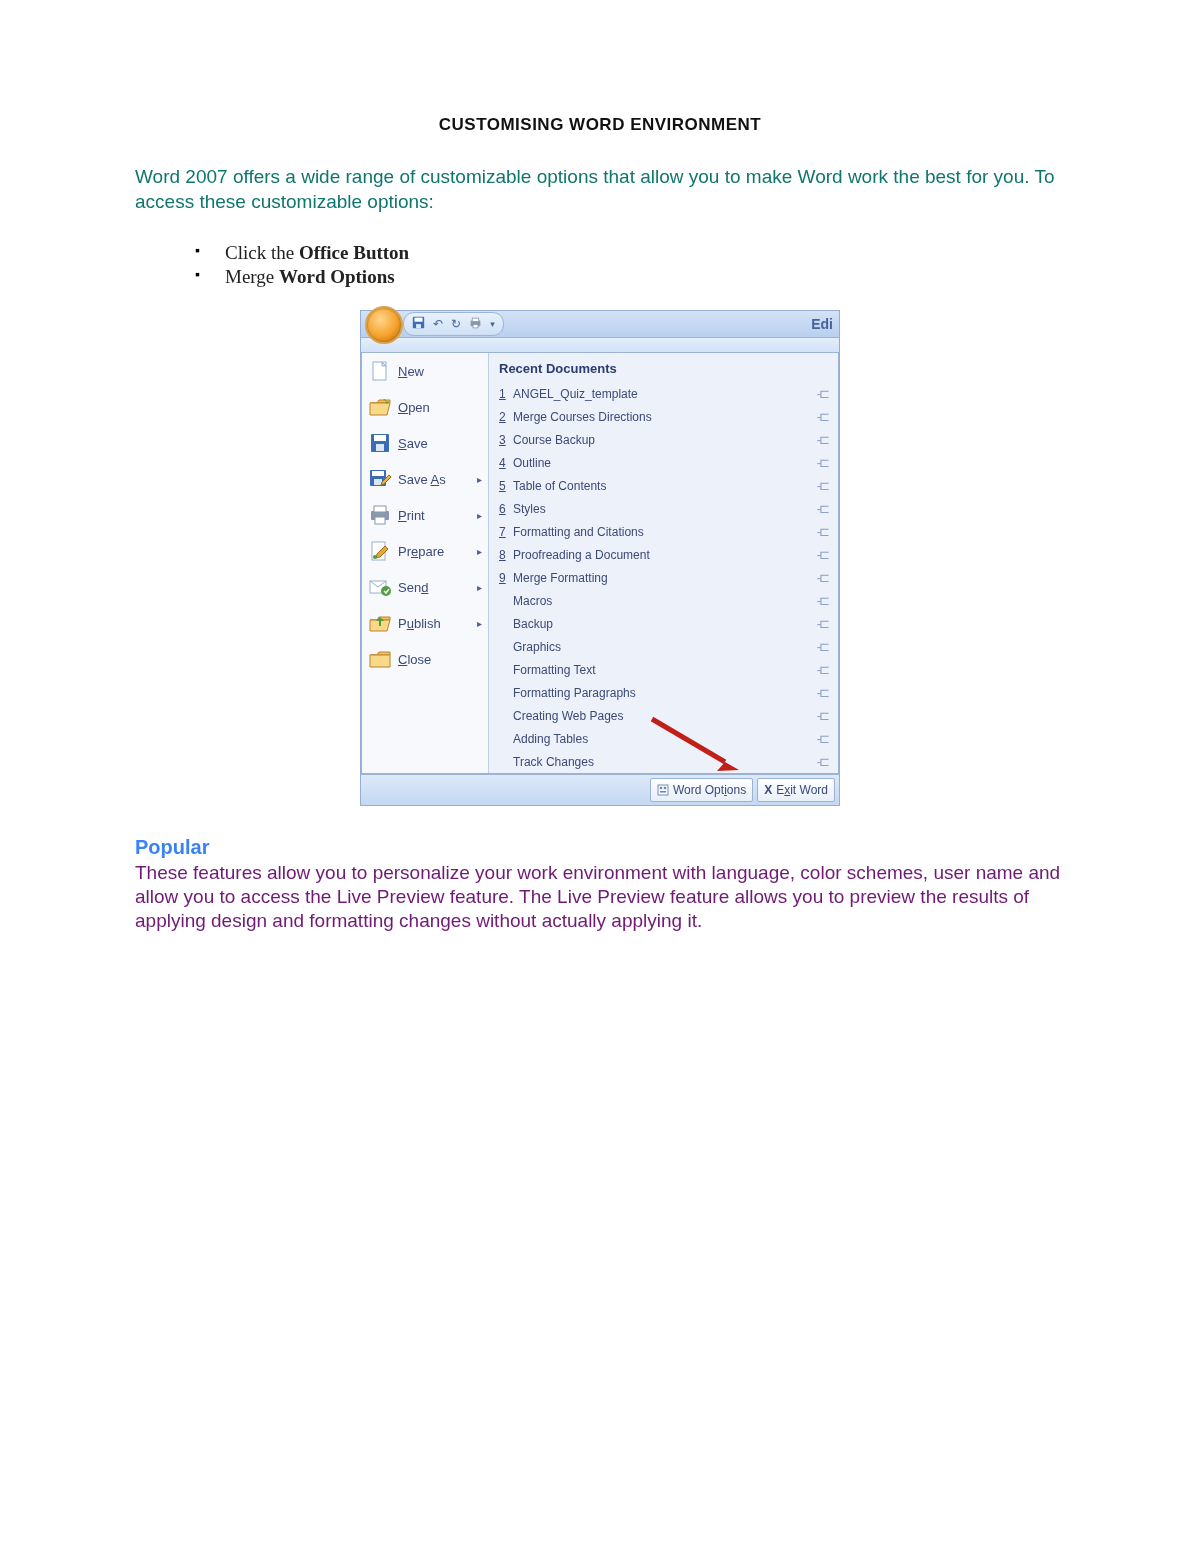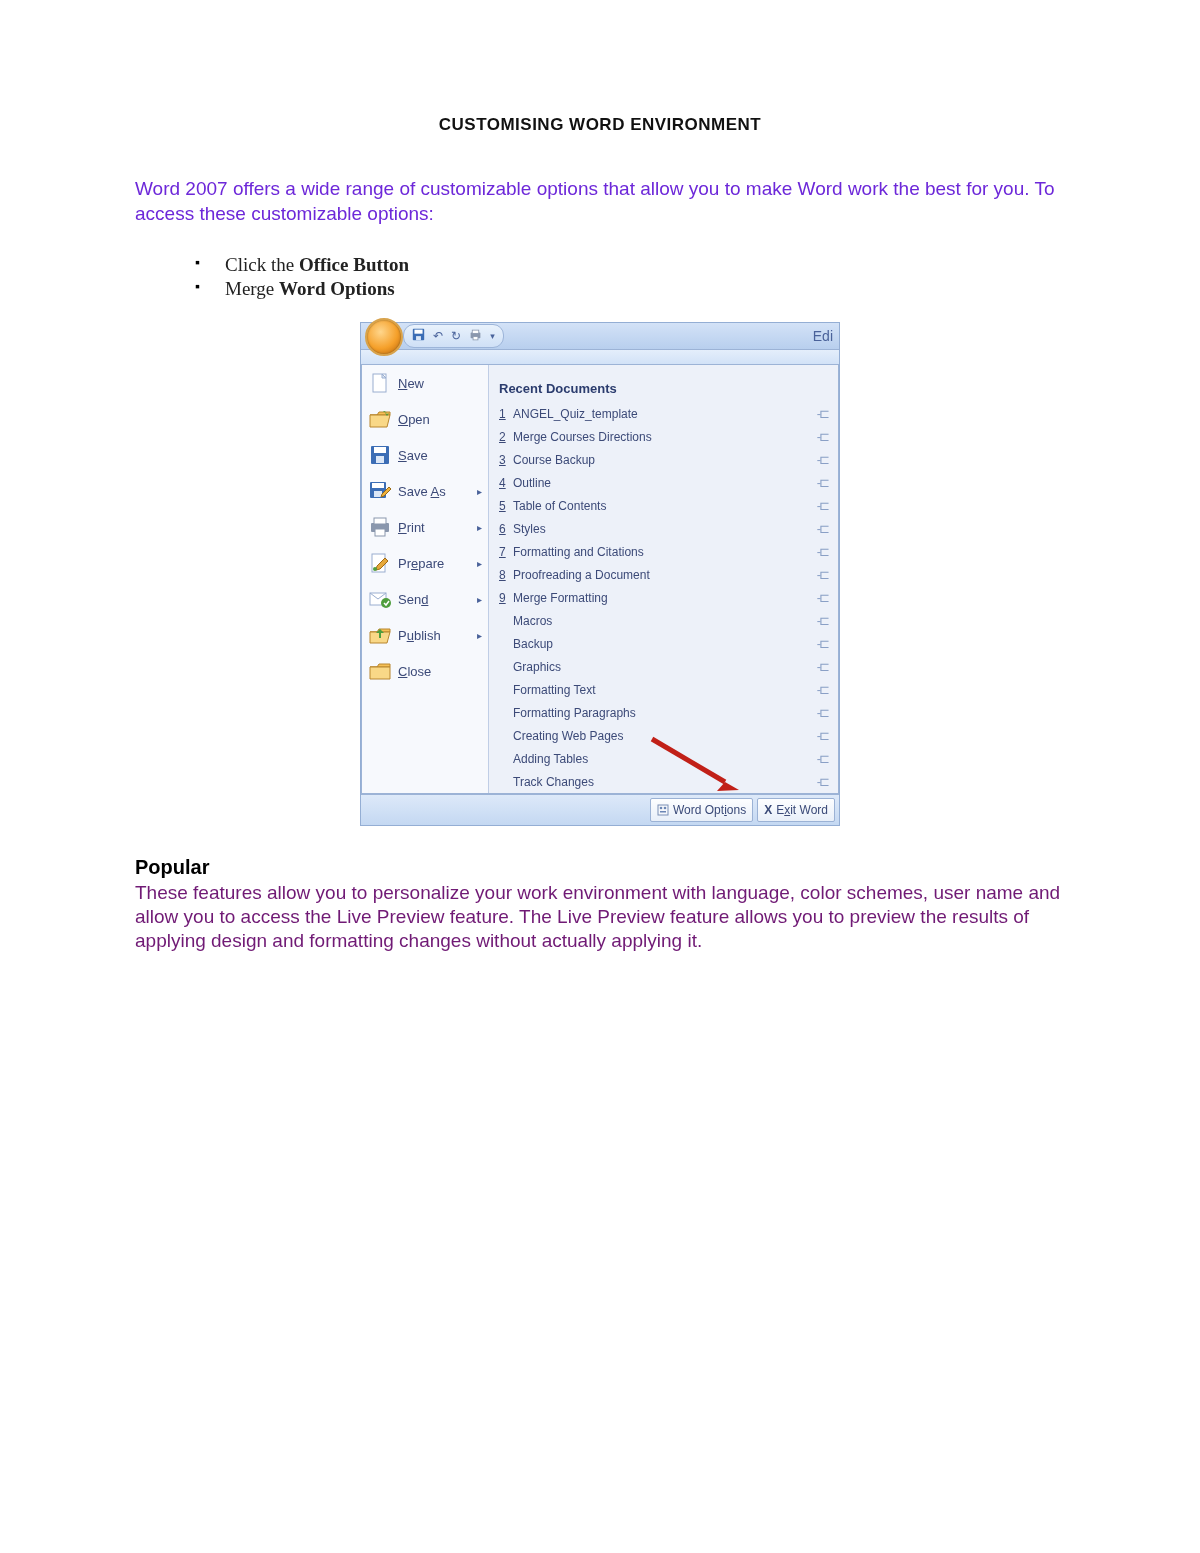--- a/index.html
+++ b/index.html
@@ -13,23 +13,23 @@
     padding: 115px 135px 100px 135px;
   }
   .title {
     font-size: 17px;
     font-weight: bold;
     letter-spacing: 0.5px;
     color: #111;
     text-align: center;
   }
   .intro {
-    margin-top: 42px;
+    margin-top: 30px;
     font-size: 19px;
-    color: #6d28d9;
+    color: #0f766e;
     line-height: 1.3;
   }
   .bullets {
     margin: 28px 0 0 60px;
     padding: 0;
     list-style: none;
   }
   .bullets li {
     font-size: 19px;
     color: #222;
@@ -98,20 +98,21 @@
   .ribstrip {
     height: 14px;
     background: linear-gradient(#e4eefb, #d2e2f7);
     border-bottom: 1px solid #9cb3d6;
   }
   .edi {
     margin-left: auto;
     padding-right: 6px;
     color: #4a629a;
     font-size: 14px;
+    font-weight: bold;
   }
   .menu-body {
     display: flex;
     background: #86efac;
     border: 1px solid #9cb3d6;
     border-top: none;
   }
   .left-col {
     width: 126px;
     border-right: 1px solid #c0cee6;
@@ -145,21 +146,20 @@
   .right-col {
     flex: 1;
     background: #edf1f9;
     position: relative;
   }
   .rd-head {
     font-size: 13px;
     font-weight: bold;
     color: #2b3c6e;
     padding: 8px 10px 6px 10px;
-    margin-top: 8px;
   }
   .doc-row {
     display: flex;
     align-items: center;
     font-size: 12px;
     color: #3c4a78;
     padding: 2px 10px 2px 10px;
     height: 19px;
   }
   .doc-row .num {
@@ -198,21 +198,21 @@
     font-size: 12px;
     color: #3a4a78;
     display: flex;
     align-items: center;
     padding: 0 6px;
     gap: 4px;
   }
   .f-btn .ul { text-decoration: underline; }
   .section-head {
     font-size: 20px;
-    color: #000000;
+    color: #3b82f6;
     font-weight: bold;
     margin-top: 20px;
   }
   .section-body {
     font-size: 19px;
     color: #701a75;
     line-height: 1.25;
     margin-top: 2px;
   }
 </style>

